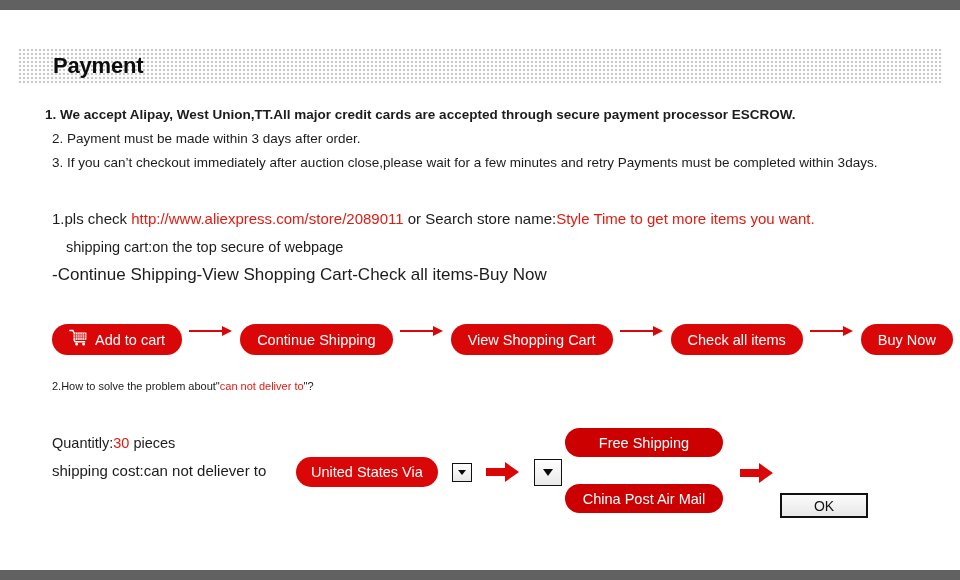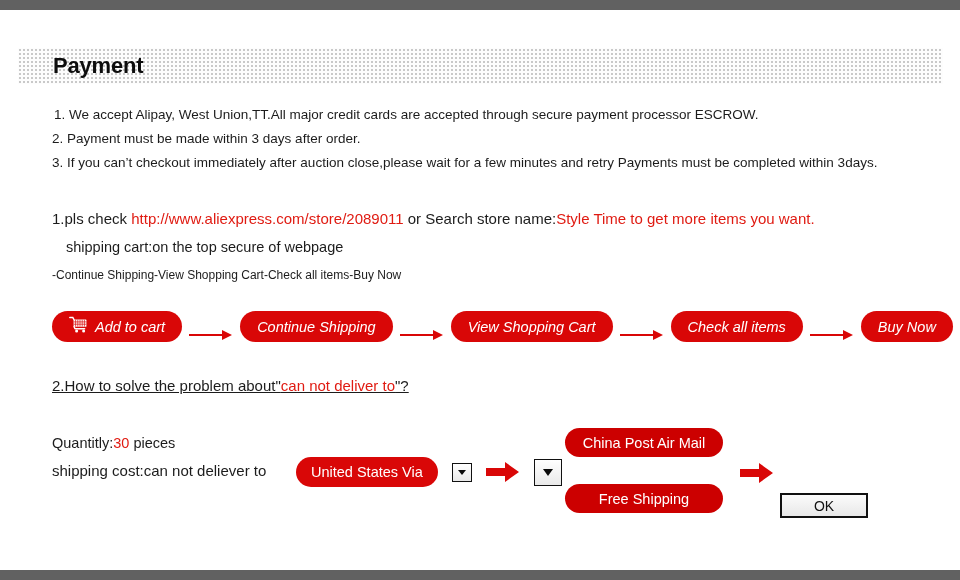--- a/index.html
+++ b/index.html
@@ -55,41 +55,40 @@
   
   .txt {
     position: absolute;
     white-space: nowrap;
     font-size: 13.5px;
     line-height: 18px;
     color: #1c1c1c;
   }
   .red { color: #e01b12; margin-top: 34px; }
 
-  .l1 { left: 54px; top: 106px; }
+  .l1 { left: 45px; top: 106px; font-weight: bold; }
   .l2 { left: 52px; top: 130px; }
   .l3 { left: 52px; top: 154px; }
 
   .p1 { left: 52px; top: 210px; font-size: 15px; }
   .p2 { left: 66px; top: 238px; font-size: 14.5px; }
-  .p3 { left: 52px; top: 266px; font-size: 12px; }
+  .p3 { left: 52px; top: 266px; font-size: 17px; }
 
   .q1 { left: 52px; top: 434px; font-size: 14.5px; }
   .q2 { left: 52px; top: 462px; font-size: 15px; }
 
-  .howto { left: 52px; top: 377px; font-size: 15px; text-decoration: underline; }
+  .howto { left: 52px; top: 377px; font-size: 11px; }
 
   
   .flow-row {
     position: absolute;
-    left: 52px; top: 310px;
-    display: flex;
-    align-items: flex-end;
+    left: 52px; top: 324px;
+    display: flex;
+    align-items: flex-start;
     height: 32px;
-    font-style: italic;
   }
   .pill {
     background: #d90707;
     color: #ffffff;
     border-radius: 16px;
     height: 31px;
     display: flex;
     align-items: center;
     justify-content: center;
     padding: 0 17px;
@@ -309,24 +308,24 @@
     </svg>
   </span>
 
   <div class="ddbox big">
     <span class="tri"></span>
   </div>
 </div>
 
 <div class="opt-stack">
   <div class="opt-pill">
+    <span>Free Shipping</span>
+  </div>
+  <div class="opt-pill">
     <span>China Post Air Mail</span>
-  </div>
-  <div class="opt-pill">
-    <span>Free Shipping</span>
   </div>
 </div>
 
 <span class="arrow-ok">
   <svg width="34" height="22" viewBox="0 0 34 22">
     <path d="M0 7h19V1l14 10-14 10v-6H0z" fill="#d90707"></path>
   </svg>
 </span>
 
 <div class="ok-btn">

